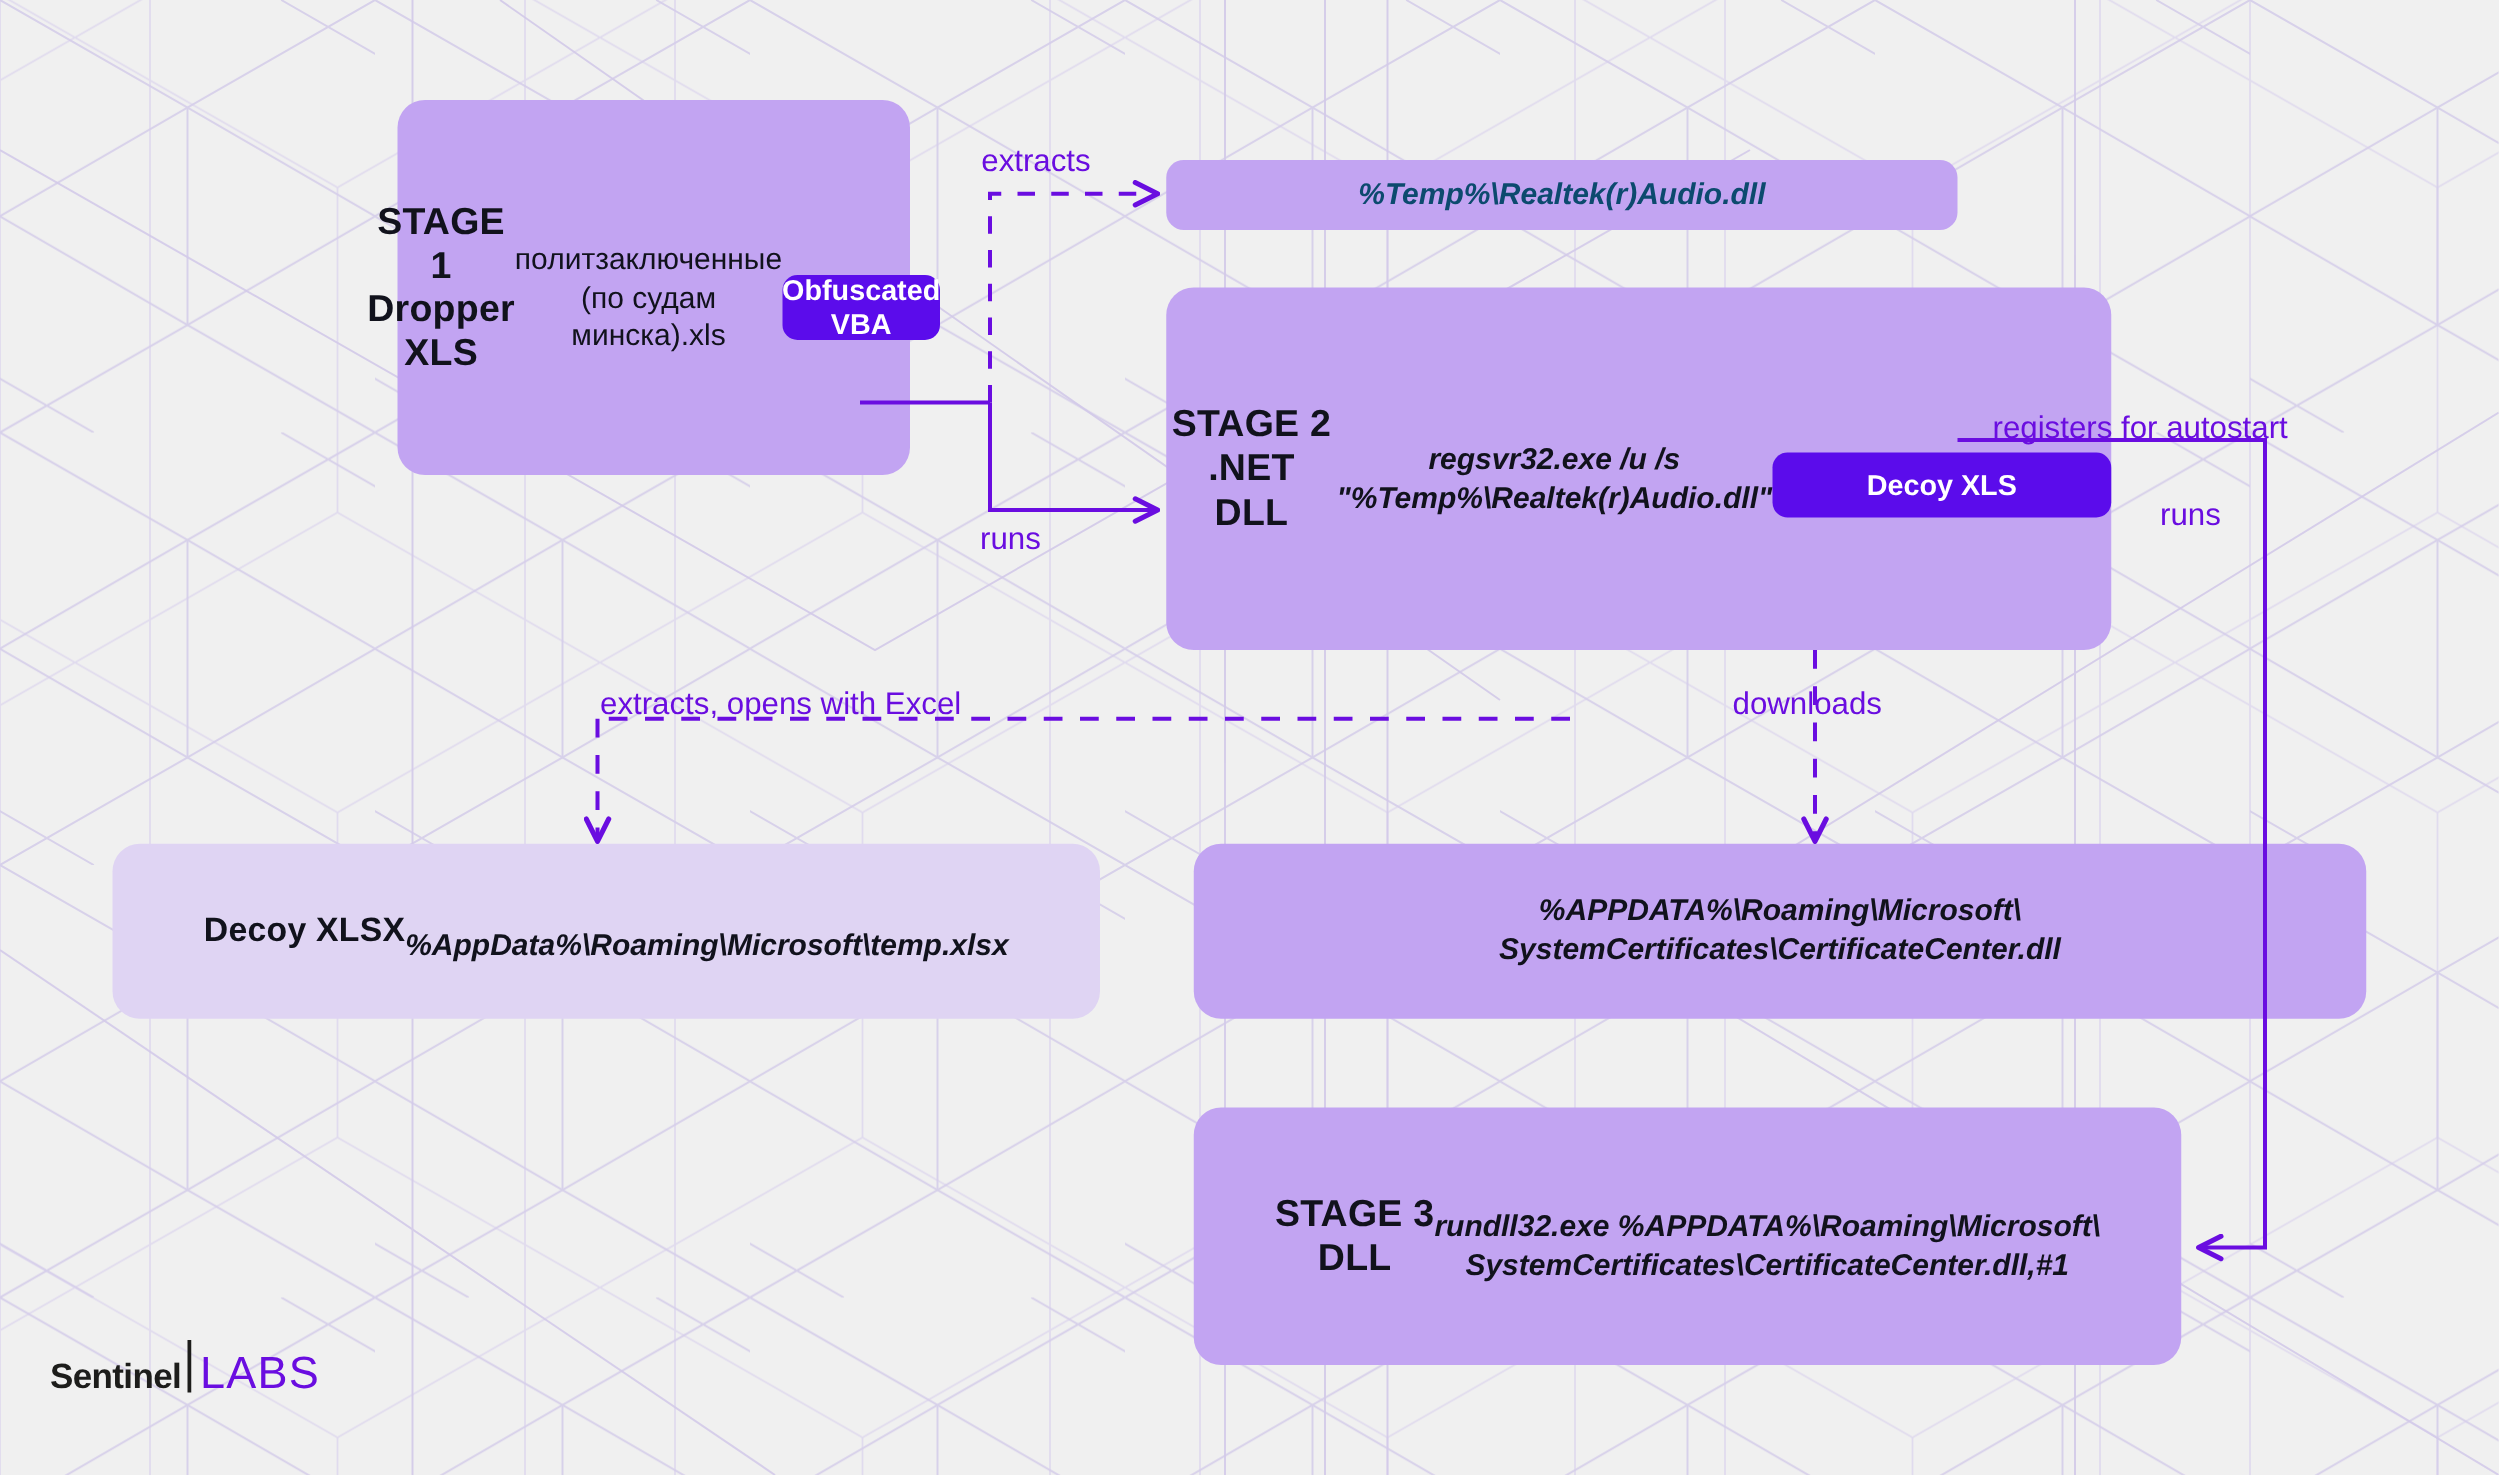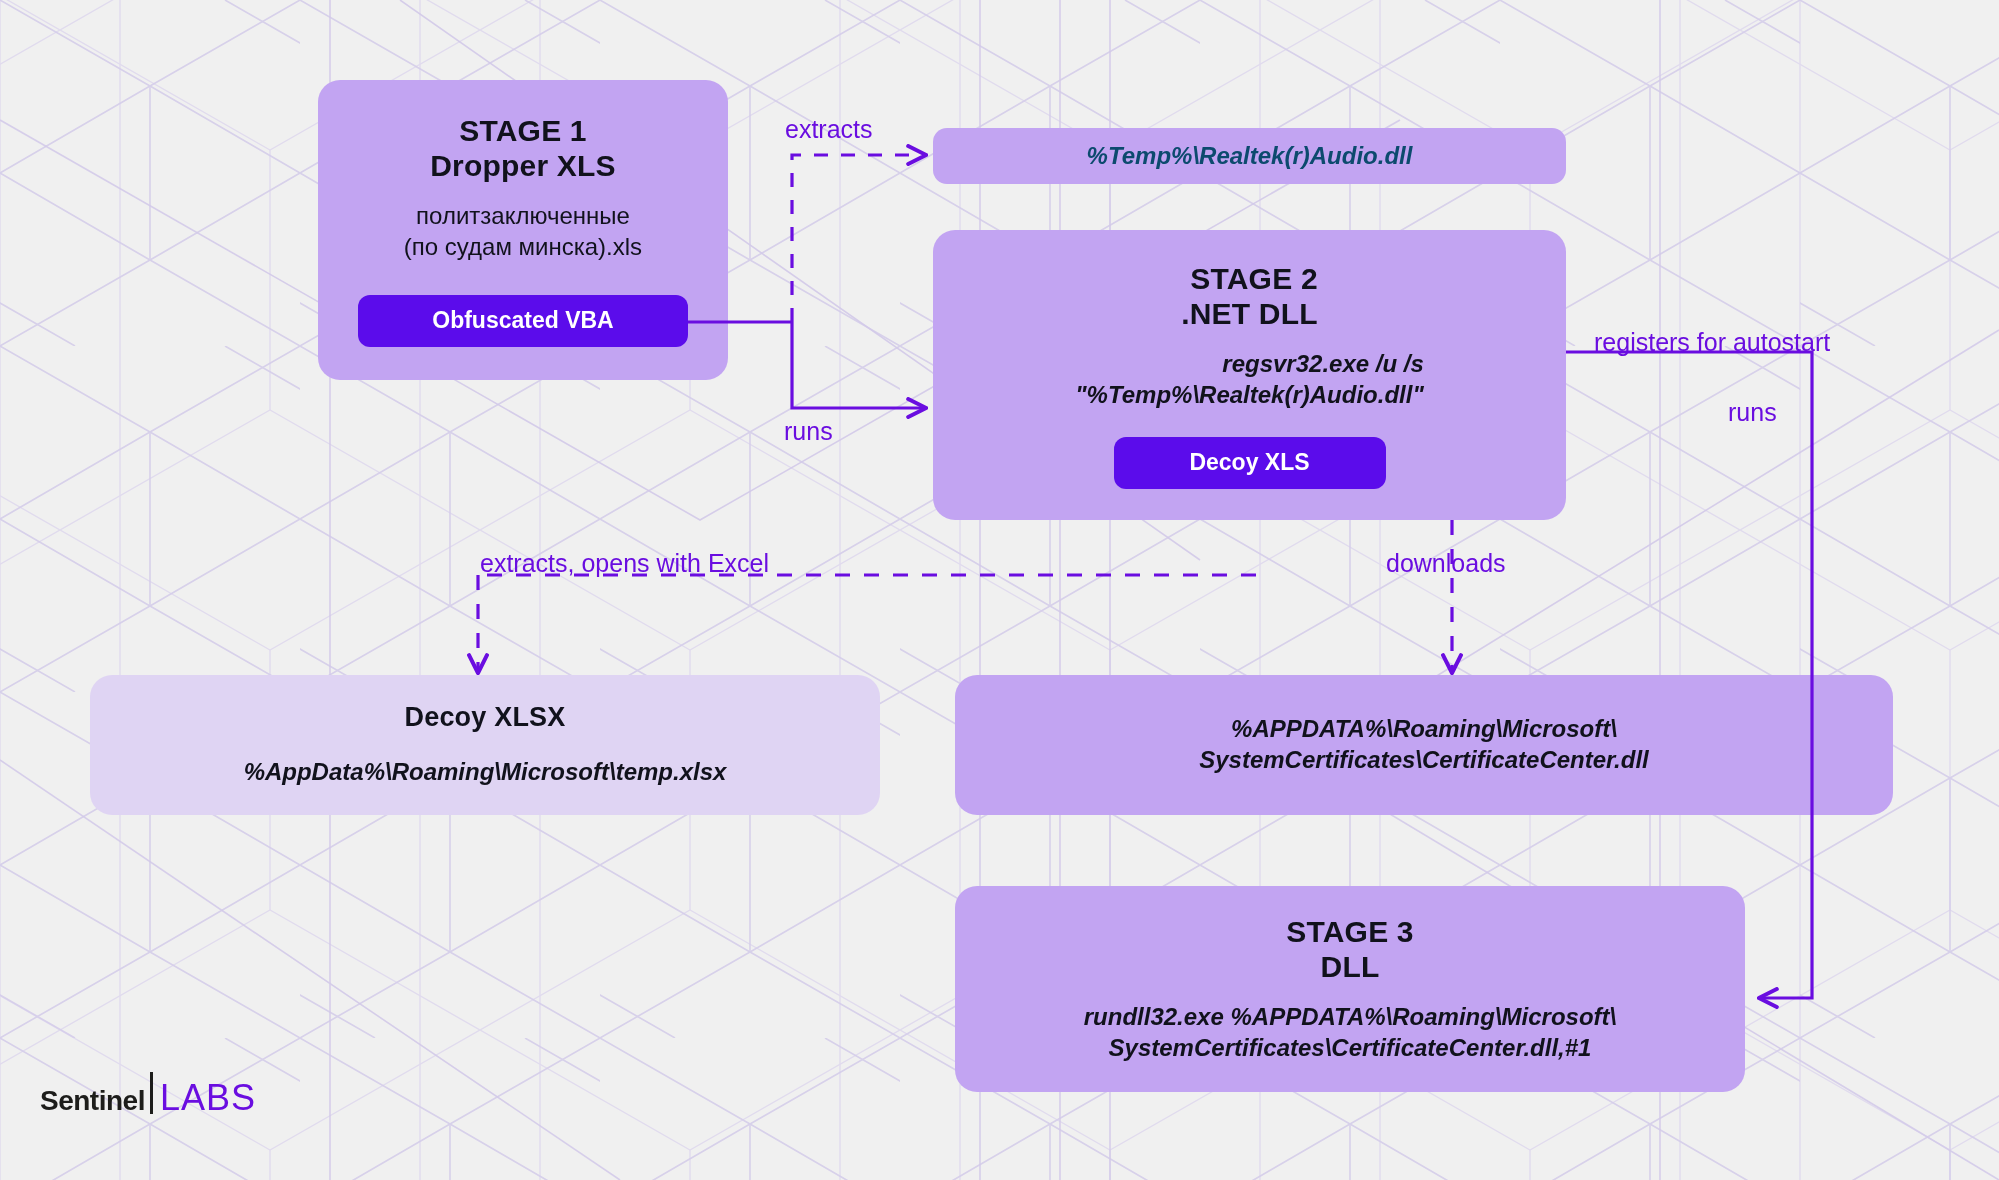--- a/index.html
+++ b/index.html
@@ -24,21 +24,21 @@
   }
 
   #stage { position: absolute; inset: 0; z-index: 2; }
 
   
   .card {
     position: absolute;
     background: #C2A4F2;
     border-radius: 22px;
     display: flex;
-    flex-direction: column;
+    flex-direction: row;
     align-items: center;
     justify-content: center;
     text-align: center;
     color: #11121C;
   }
   .card.light { background: #DFD4F3; }
 
   .card .title {
     font-weight: bold;
     font-size: 30px;
@@ -192,21 +192,21 @@
   </div>
   <div class="sub ru">
     <span>политзаключенные</span><br>
     <span>(по судам минска).xls</span>
   </div>
   <div class="pill" style="width:330px; height:52px; margin-top:32px;">Obfuscated VBA</div>
 </div>
 
 <div class="bar" style="left:933px; top:128px; width:633px; height:56px;">%Temp%\Realtek(r)Audio.dll</div>
 
-<div class="card" style="left:933px; top:230px; width:633px; height:290px;text-align:right;">
+<div class="card" style="left:933px; top:230px; width:756px; height:290px;">
   <div class="title">
     <span>STAGE 2</span><br>
     <span>.NET DLL</span>
   </div>
   <div class="sub mono-it">
     <span>regsvr32.exe /u /s</span><br>
     <span>"%Temp%\Realtek(r)Audio.dll"</span>
   </div>
   <div class="pill" style="width:272px; height:52px; margin-top:26px;">Decoy XLS</div>
 </div>

